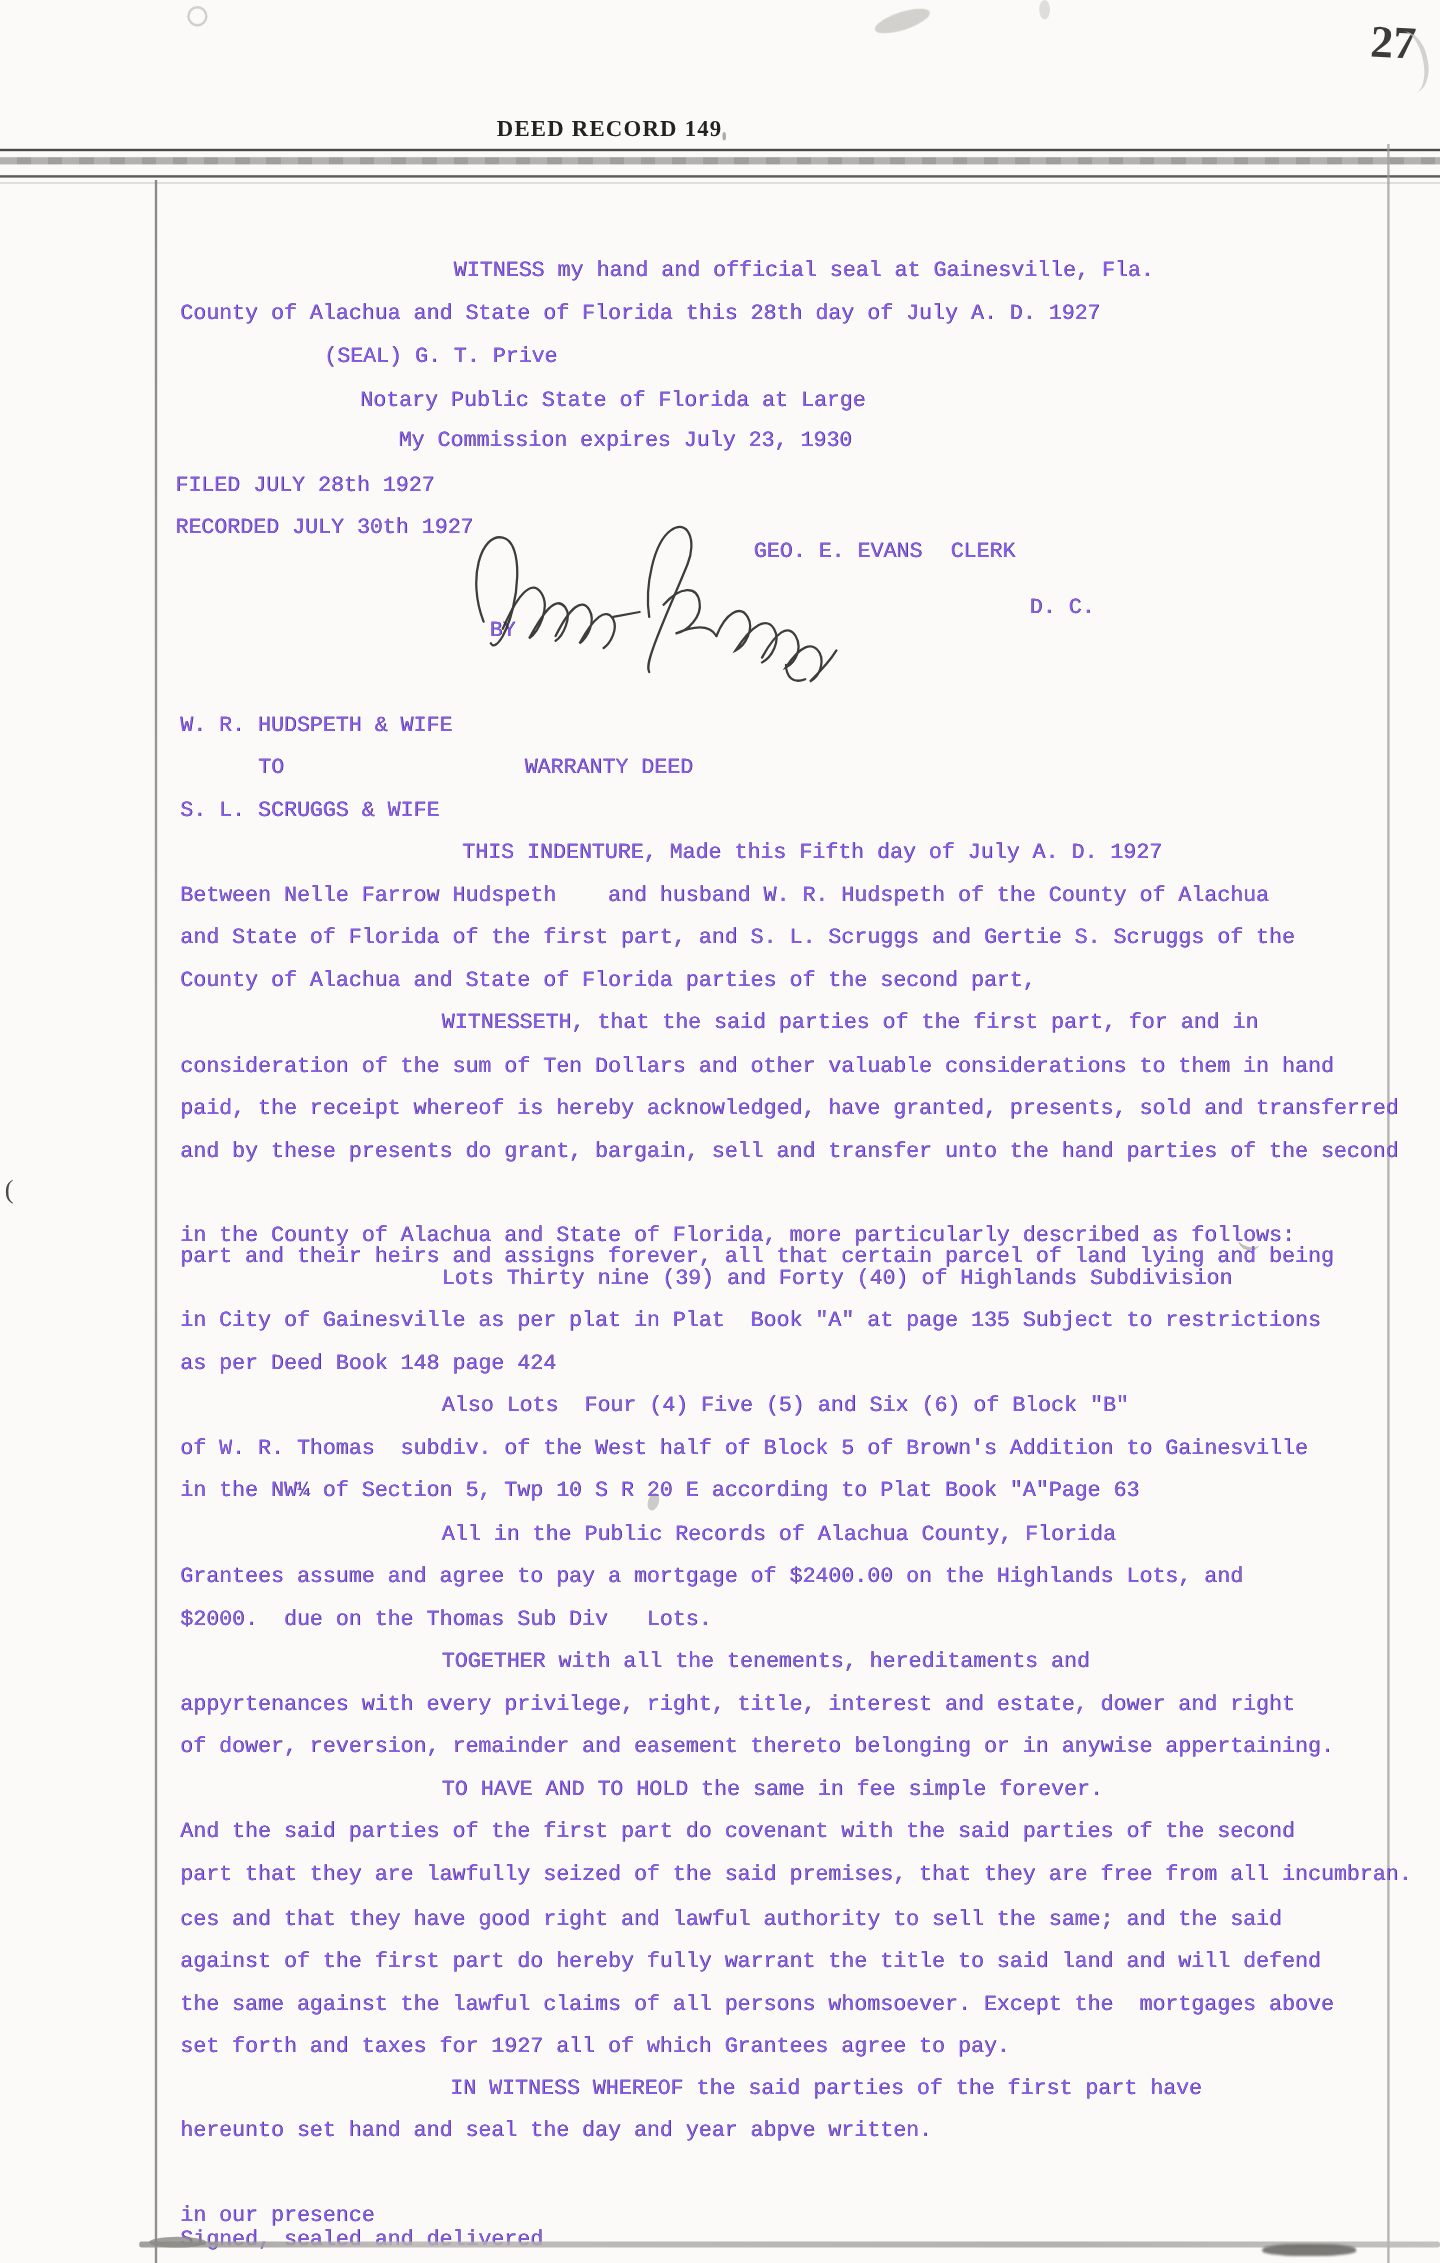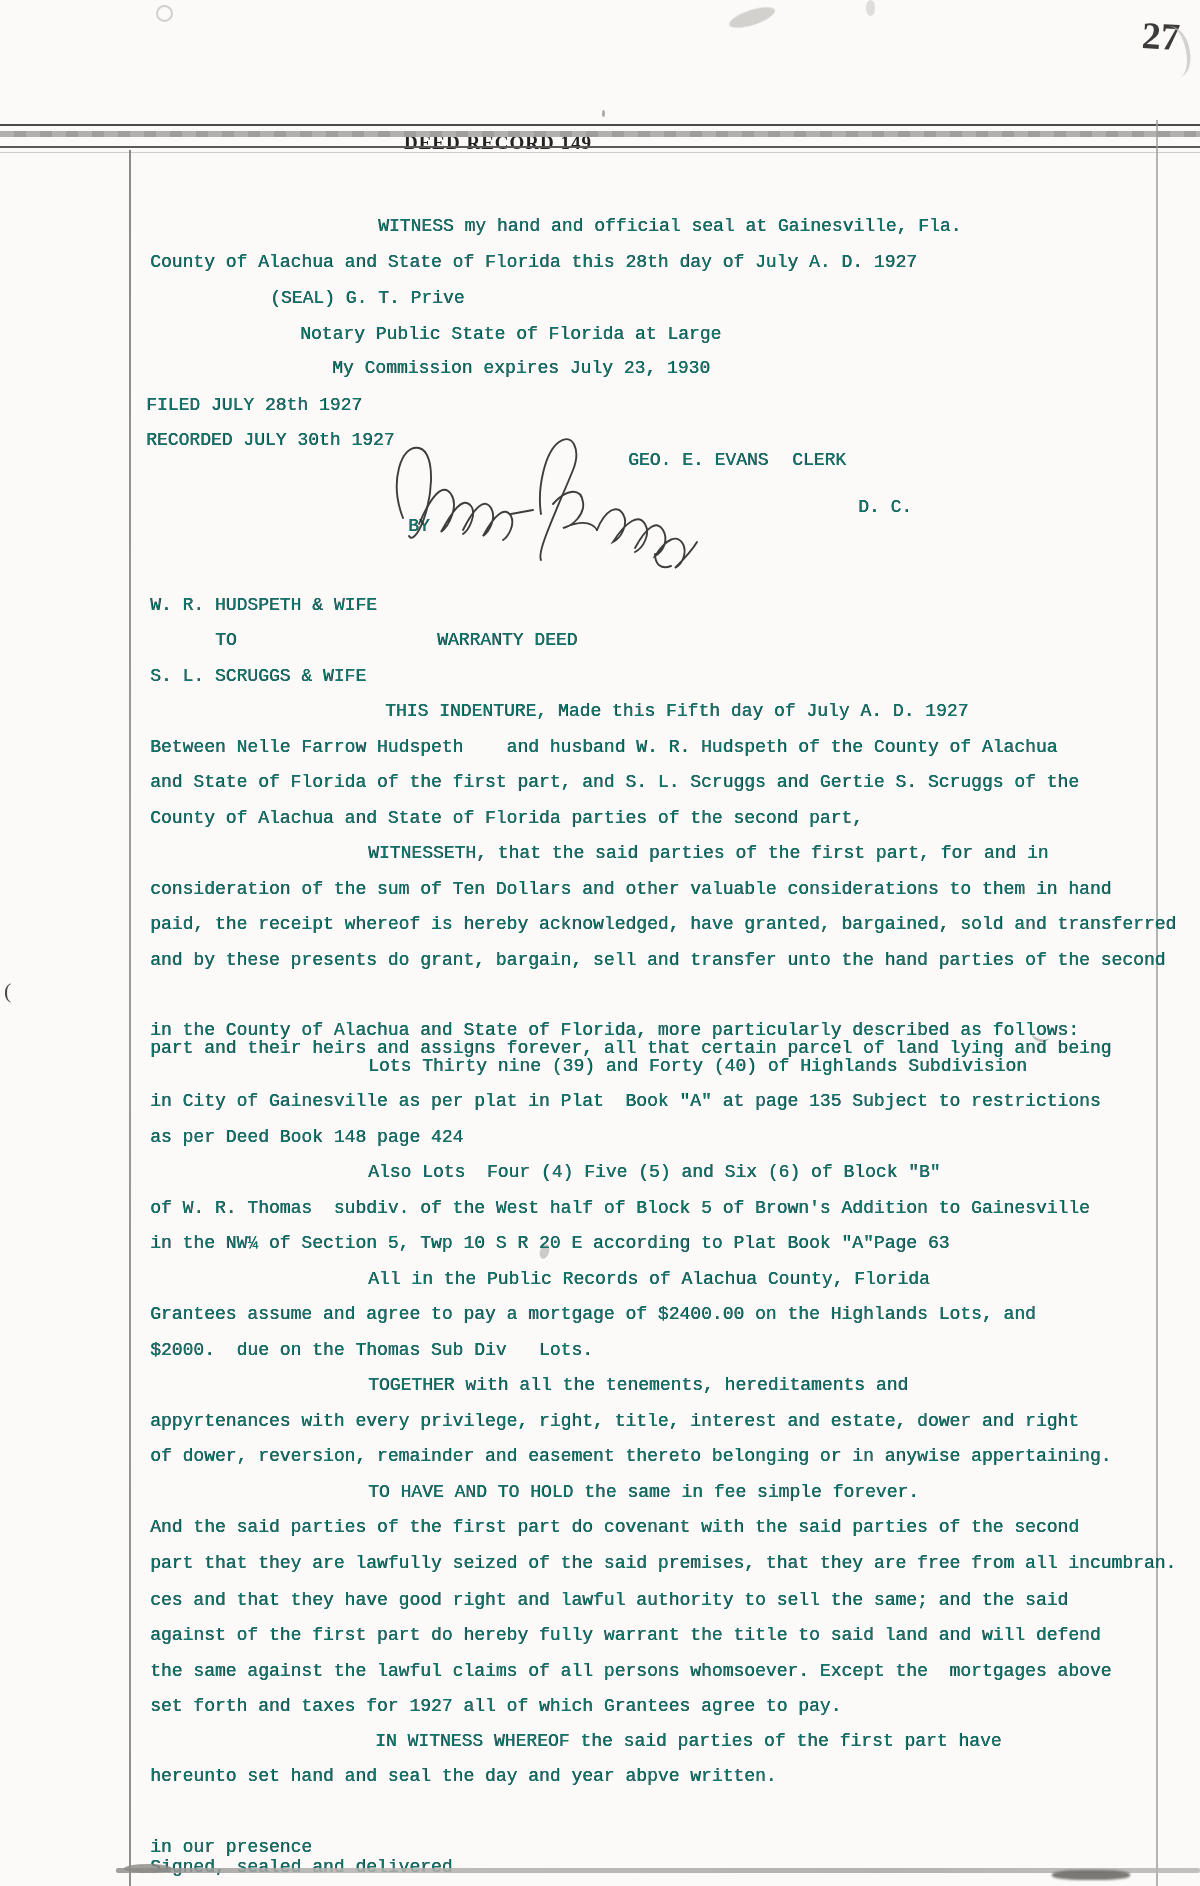--- a/index.html
+++ b/index.html
@@ -6,28 +6,28 @@
   body{
     width:1200px;height:1886px;position:relative;overflow:hidden;
     background:#fbfaf8;
     font-family:"Liberation Mono","DejaVu Sans Mono",monospace;
   }
   .sheet{position:absolute;inset:0;}
   
   .t{
     position:absolute;white-space:pre;
     font:18px/20px "Liberation Mono","DejaVu Sans Mono",monospace;
-    color:#0f766e;text-shadow:0.4px 0 0 #1d1d1d;
+    color:#8b5cf6;text-shadow:0.4px 0 0 #1d1d1d;
     letter-spacing:0;
   }
   
   .hdr{
-    position:absolute;top:98px;left:0;width:996px;text-align:center;
+    position:absolute;top:98px;left:10px;width:996px;text-align:center;
     font:bold 19px/20px "Liberation Serif","DejaVu Serif",serif;
-    color:#222;letter-spacing:1px;margin-top:35px;
+    color:#222;letter-spacing:1px;
   }
   .pagenum{
     position:absolute;top:16px;left:1142px;
     font:bold 38px/40px "Liberation Serif","DejaVu Serif",serif;
     color:#3b3b3b;transform:rotate(3deg);
   }
   
   .rule-h{position:absolute;left:0;width:1200px;}
   .r1{top:124px;height:2px;background:#4a4a4a;}
   .r2{top:131px;height:6px;background:repeating-linear-gradient(90deg,#b3b1ae 0 14px,#a09e9b 14px 26px);}
@@ -105,21 +105,21 @@
   <div class="t" style="top:630px;left:215px">TO</div>
   <div class="t" style="top:630px;left:437px">WARRANTY DEED</div>
   <div class="t" style="top:666px;left:150px">S. L. SCRUGGS &amp; WIFE</div>
 
   <div class="t" style="top:701px;left:385px">THIS INDENTURE, Made this Fifth day of July A. D. 1927</div>
   <div class="t" style="top:737px;left:150px">Between Nelle Farrow Hudspeth    and husband W. R. Hudspeth of the County of Alachua</div>
   <div class="t" style="top:772px;left:150px">and State of Florida of the first part, and S. L. Scruggs and Gertie S. Scruggs of the</div>
   <div class="t" style="top:808px;left:150px">County of Alachua and State of Florida parties of the second part,</div>
   <div class="t" style="top:843px;left:368px">WITNESSETH, that the said parties of the first part, for and in</div>
   <div class="t" style="top:879px;left:150px">consideration of the sum of Ten Dollars and other valuable considerations to them in hand</div>
-  <div class="t" style="top:914px;left:150px">paid, the receipt whereof is hereby acknowledged, have granted, bargained, sold and transferred</div>
+  <div class="t" style="top:914px;left:150px">paid, the receipt whereof is hereby acknowledged, have granted, presents, sold and transferred</div>
   <div class="t" style="top:950px;left:150px">and by these presents do grant, bargain, sell and transfer unto the hand parties of the second</div>
   <div class="t" style="top:1038px;left:150px">part and their heirs and assigns forever, all that certain parcel of land lying and being</div>
   <div class="t" style="top:1020px;left:150px">in the County of Alachua and State of Florida, more particularly described as follows:</div>
   <div class="t" style="top:1056px;left:368px">Lots Thirty nine (39) and Forty (40) of Highlands Subdivision</div>
   <div class="t" style="top:1091px;left:150px">in City of Gainesville as per plat in Plat  Book "A" at page 135 Subject to restrictions</div>
   <div class="t" style="top:1127px;left:150px">as per Deed Book 148 page 424</div>
   <div class="t" style="top:1162px;left:368px">Also Lots  Four (4) Five (5) and Six (6) of Block "B"</div>
   <div class="t" style="top:1198px;left:150px">of W. R. Thomas  subdiv. of the West half of Block 5 of Brown's Addition to Gainesville</div>
   <div class="t" style="top:1233px;left:150px">in the NW¼ of Section 5, Twp 10 S R 20 E according to Plat Book "A"Page 63</div>
   <div class="t" style="top:1269px;left:368px">All in the Public Records of Alachua County, Florida</div>

